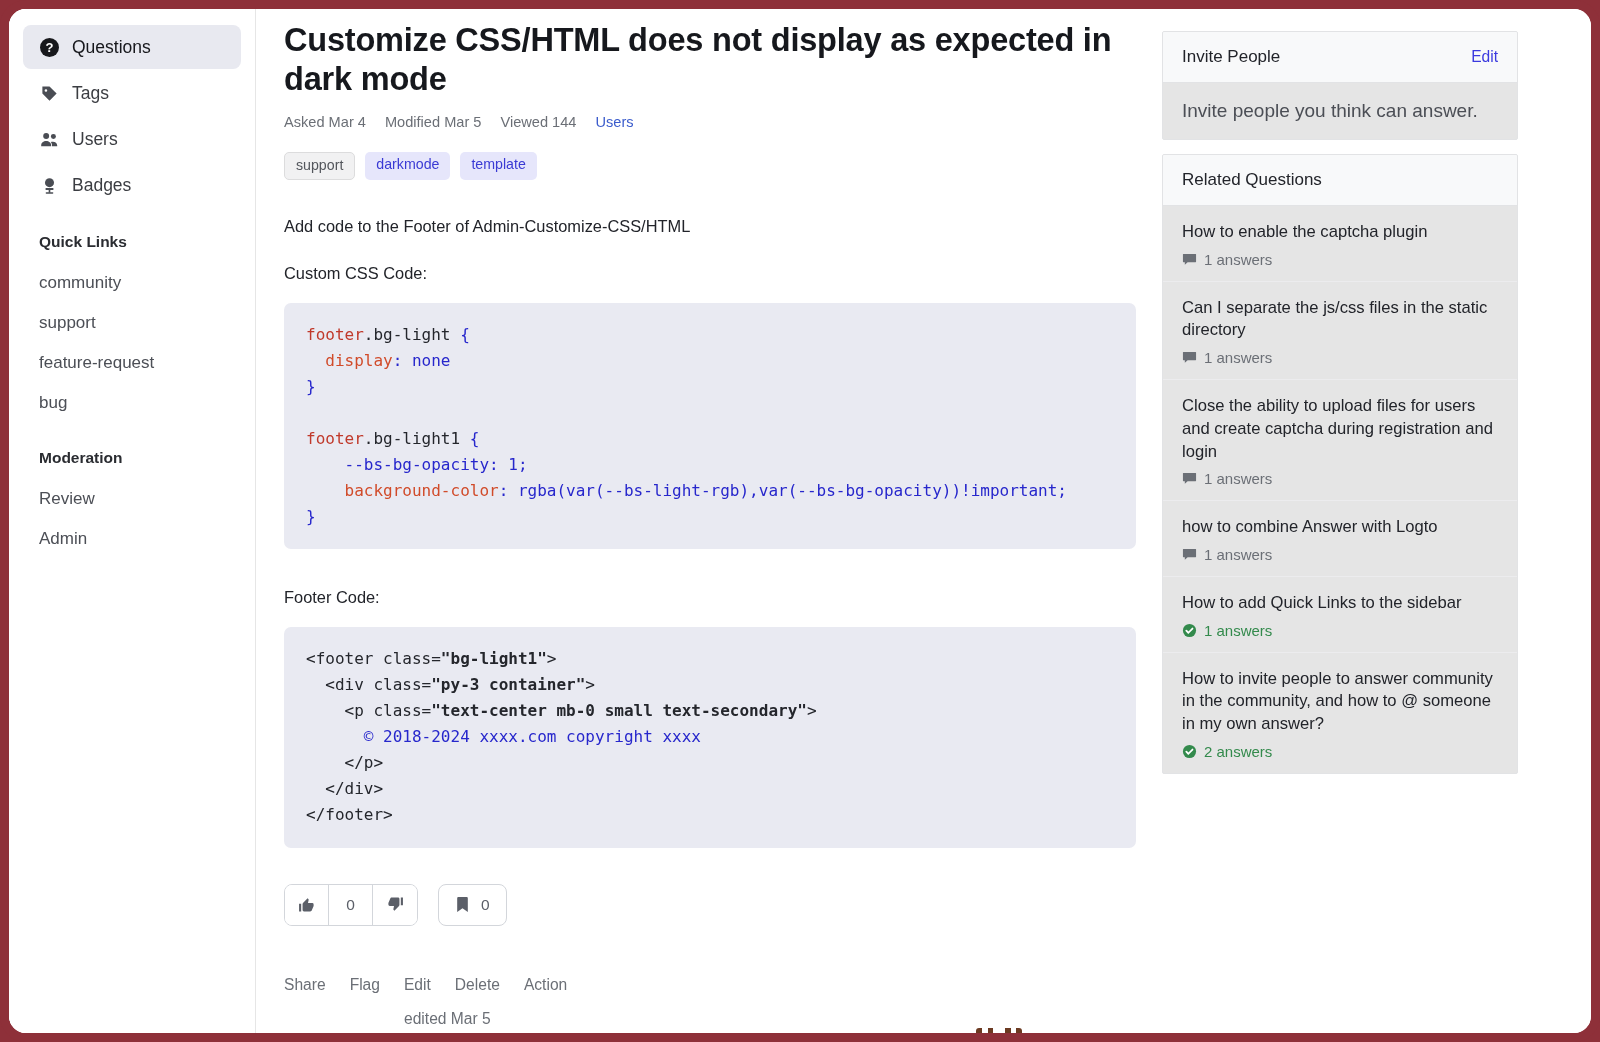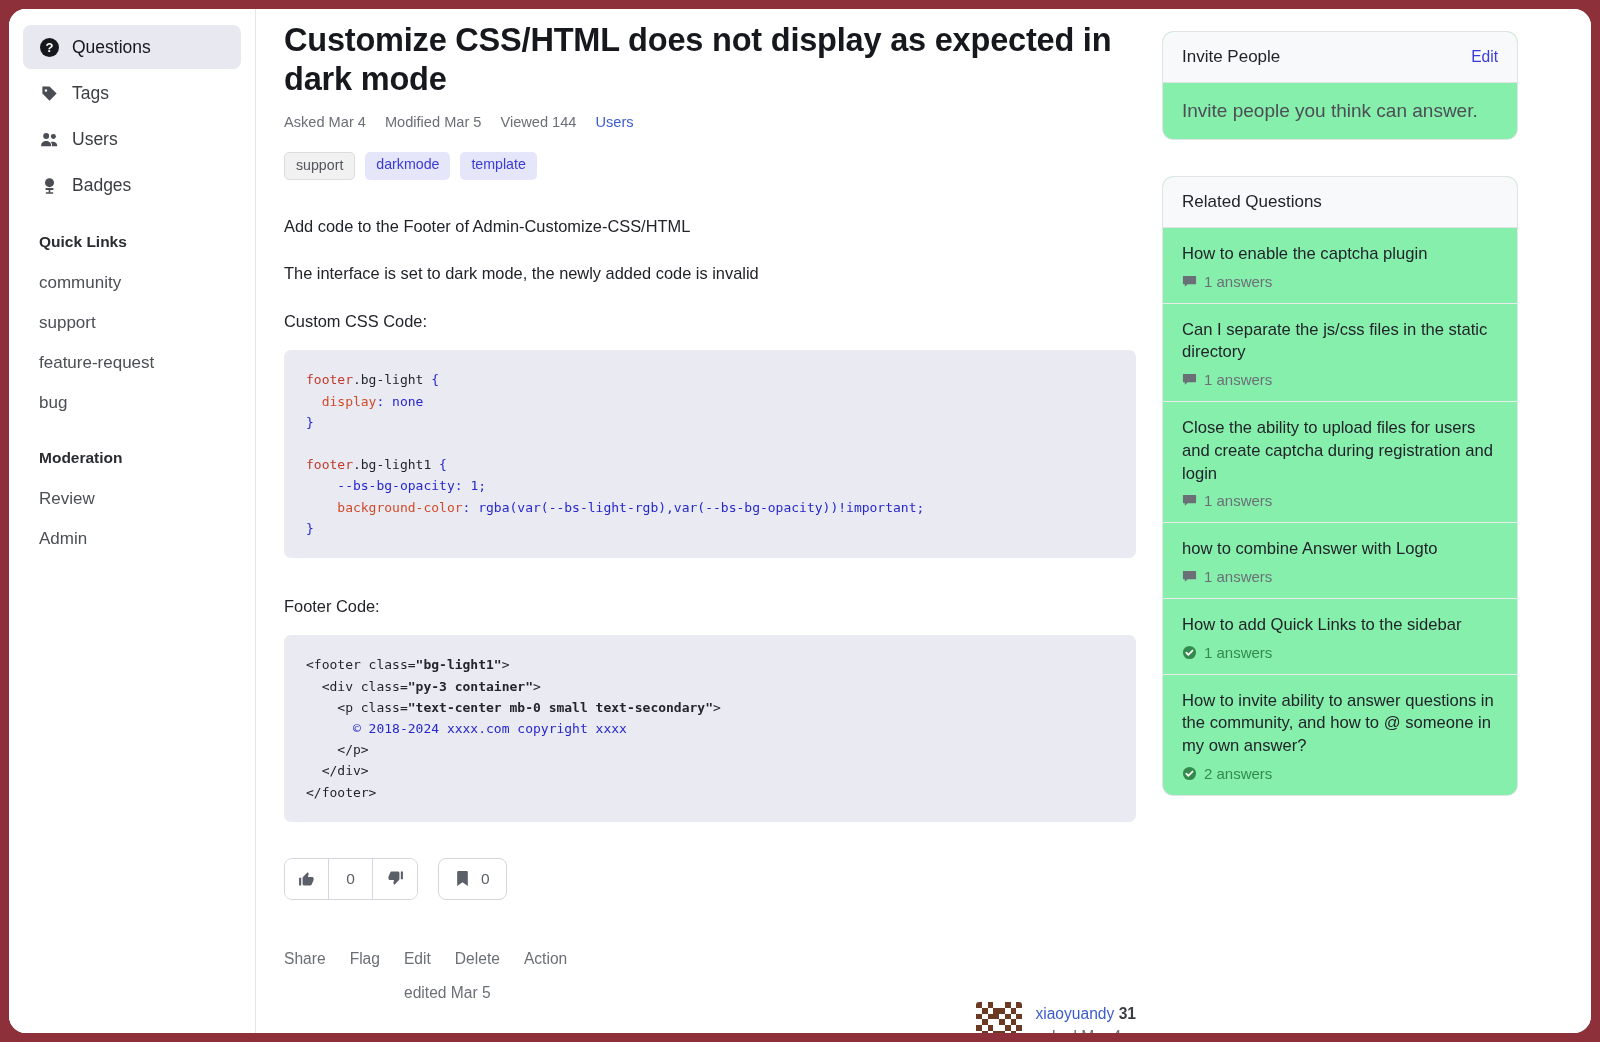--- a/index.html
+++ b/index.html
@@ -126,21 +126,21 @@
     margin: 0 0 23px 0;
   }
   .para.tight { margin-bottom: 17px; }
 
   .codeblock {
     background: #e9eaf2;
     border-radius: 7px;
     padding: 19px 22px;
     margin: 0 0 36px 0;
     font-family: "DejaVu Sans Mono", "Liberation Mono", monospace;
-    font-size: 13px;
+    font-size: 16px;
     line-height: 1.63;
     white-space: pre;
     overflow: hidden;
     color: #24262c;
   }
   .c-sel  { color: #c0392b; }
   .c-tag  { color: #24262c; }
   .c-prop { color: #d14b2a; }
   .c-val  { color: #2727cc; }
   .c-pun  { color: #2727cc; }
@@ -187,23 +187,23 @@
   .uasked { color: #6b6f76; }
 
   
   .right {
     width: 356px;
     flex: 0 0 356px;
     padding-top: 10px;
   }
   .card {
     border: 1px solid #e2e3e5;
-    border-radius: 11px;
-    background: #86efac;
-    margin-bottom: 36px;
+    border-radius: 2px;
+    background: #e5e5e5;
+    margin-bottom: 14px;
     overflow: hidden;
   }
   .card-head {
     background: #f8f9fa;
     border-bottom: 1px solid #e2e3e5;
     padding: 15px 19px;
     display: flex; align-items: center; justify-content: space-between;
     font-size: 17px;
     color: #22242a;
   }
@@ -298,21 +298,20 @@
         <span class="follow">Users</span>
       </div>
 
       <div class="tags">
         <span class="tag neutral">support</span>
         <span class="tag accent">darkmode</span>
         <span class="tag accent">template</span>
       </div>
 
       <p class="para">Add code to the Footer of Admin-Customize-CSS/HTML</p>
-      <p class="para">The interface is set to dark mode, the newly added code is invalid</p>
       <p class="para tight">Custom CSS Code:</p>
 
       <pre class="codeblock"><span class="c-sel">footer</span><span class="c-tag">.bg-light</span><span class="c-pun"> {</span>
 <span class="c-prop">  display</span><span class="c-pun">: </span><span class="c-val">none</span>
 <span class="c-pun">}</span>
 
 <span class="c-sel">footer</span><span class="c-tag">.bg-light1</span><span class="c-pun"> {</span>
 <span class="c-val">    --bs-bg-opacity</span><span class="c-pun">: </span><span class="c-val">1;</span>
 <span class="c-prop">    background-color</span><span class="c-pun">: </span><span class="c-val">rgba(var(--bs-light-rgb),var(--bs-bg-opacity))!important;</span>
 <span class="c-pun">}</span></pre>
@@ -461,21 +460,21 @@
               <svg width="15" height="15" viewBox="0 0 16 16">
                     <circle cx="8" cy="8" r="7" fill="#338a4c"></circle>
                     <path d="M4.6 8.2l2.2 2.2 4.4-4.5" stroke="#fff" stroke-width="1.9" fill="none" stroke-linecap="round" stroke-linejoin="round"></path>
                   </svg>
             </span>
             <span>1 answers</span>
           </div>
         </div>
 
         <div class="rq-item">
-          <div class="rq-title">How to invite ability to answer questions in the community, and how to @ someone in my own answer?</div>
+          <div class="rq-title">How to invite people to answer community in the community, and how to @ someone in my own answer?</div>
           <div class="rq-meta answered">
             <span>
               <svg width="15" height="15" viewBox="0 0 16 16">
                     <circle cx="8" cy="8" r="7" fill="#338a4c"></circle>
                     <path d="M4.6 8.2l2.2 2.2 4.4-4.5" stroke="#fff" stroke-width="1.9" fill="none" stroke-linecap="round" stroke-linejoin="round"></path>
                   </svg>
             </span>
             <span>2 answers</span>
           </div>
         </div>

